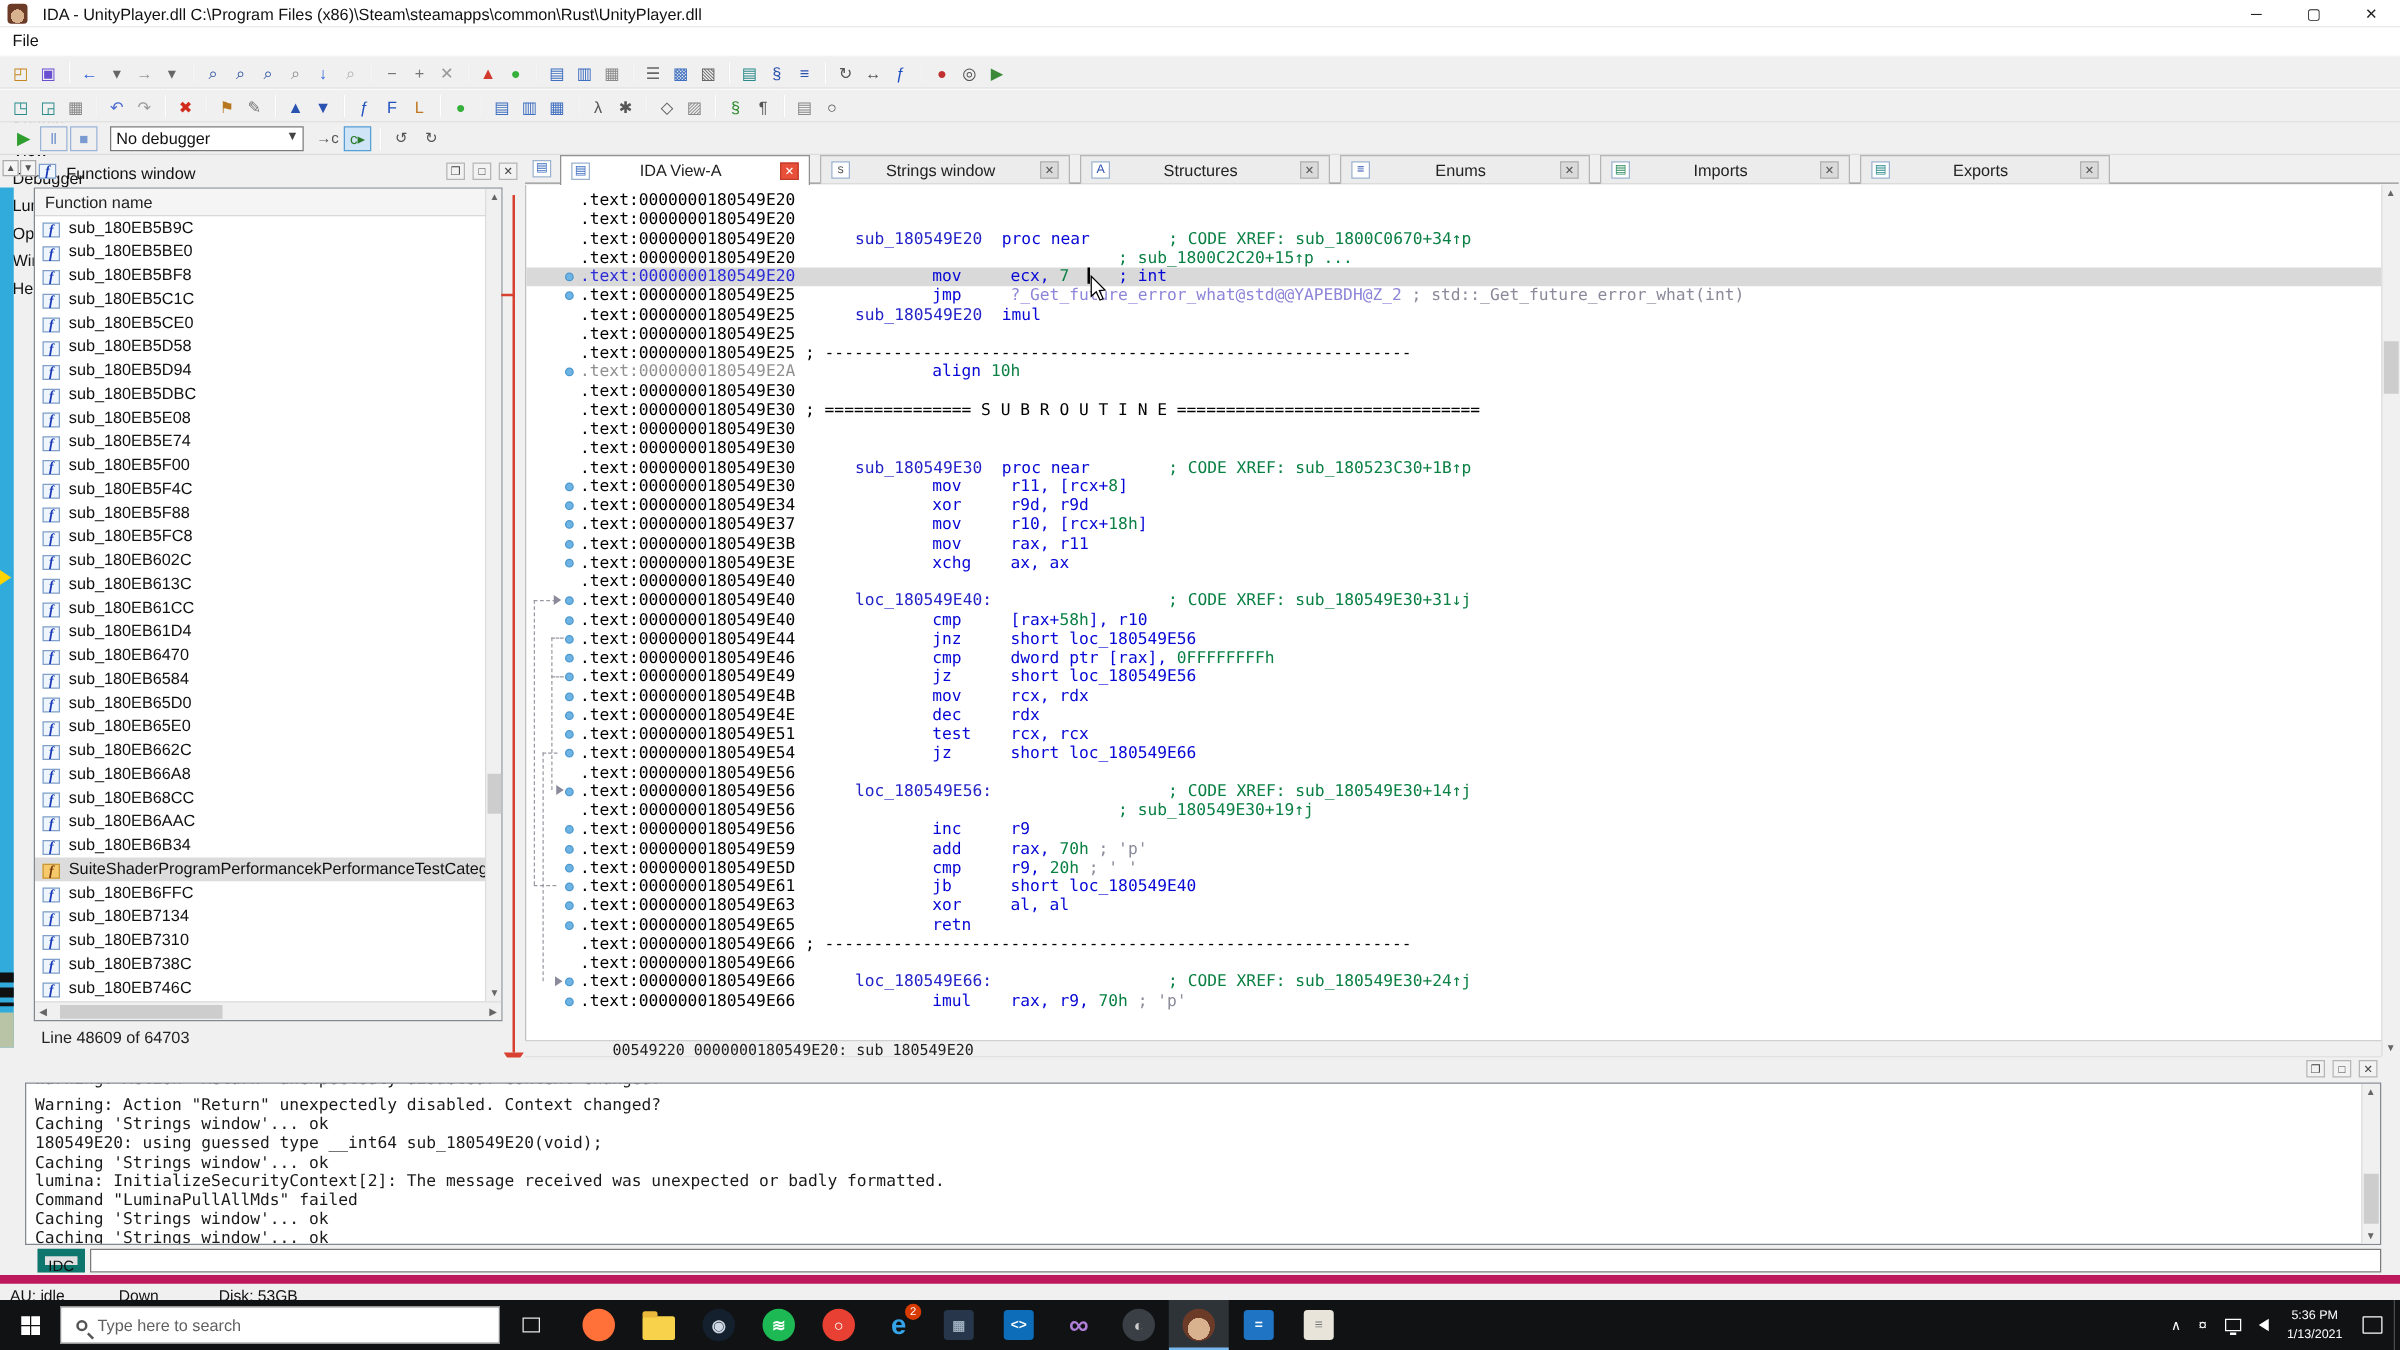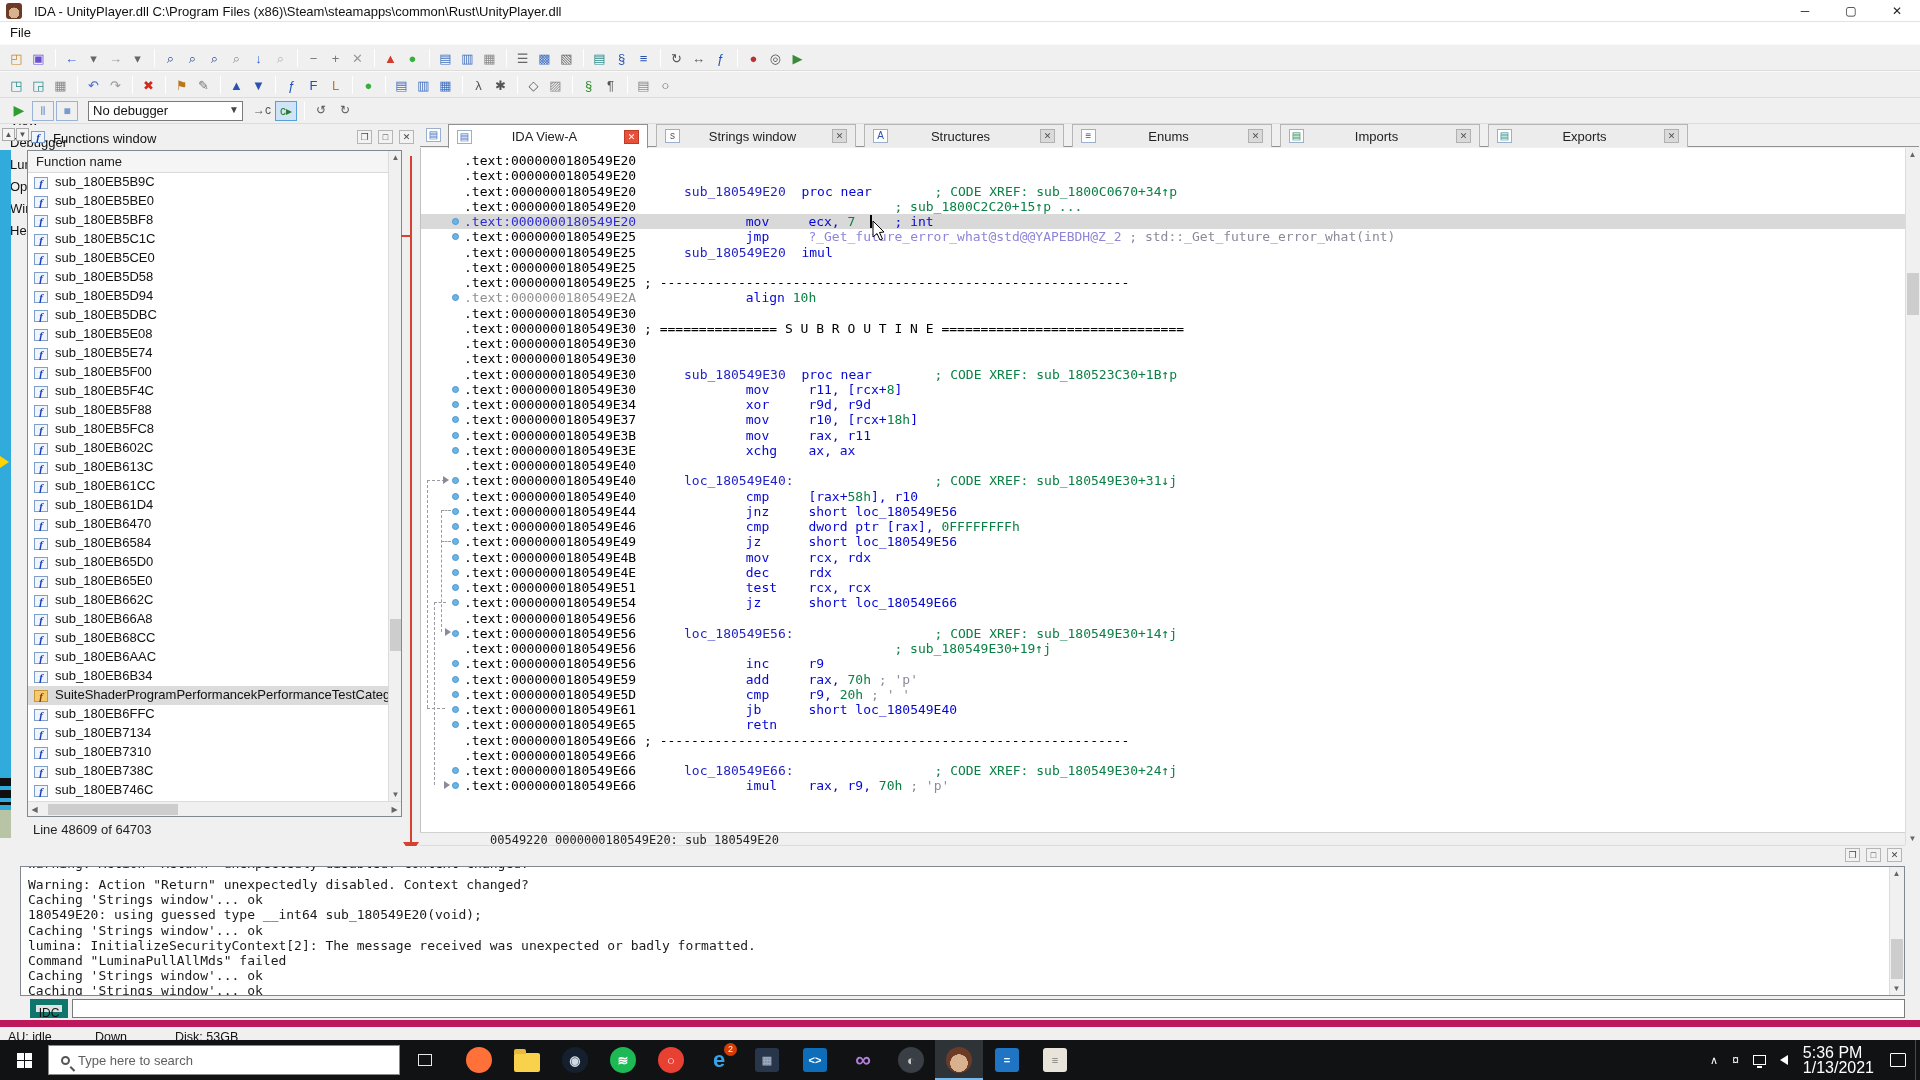--- a/index.html
+++ b/index.html
@@ -146,21 +146,21 @@
            color:#fff; font-size:9px; line-height:13px; text-align:center; padding:0 2px; }
   .folder { width:26px; height:19px; background:#f8d24a; border-radius:2px; position:relative; margin-top:4px; }
   .folder:before { content:""; position:absolute; left:0; top:-4px; width:12px; height:5px; background:#e8b93a;
                    border-radius:2px 2px 0 0; }
   #tray { position:absolute; right:6px; top:0; height:40px; display:flex; align-items:center; color:#fff; }
   .tray-ico { margin:0 7px; font-size:11px; color:#fff; }
   #net-ico { width:13px; height:10px; border:1.5px solid #fff; position:relative; margin:0 7px; }
   #net-ico:after { content:""; position:absolute; left:3px; bottom:-4px; width:5px; height:2px; background:#fff; }
   #vol-ico { width:0; height:0; border-top:5px solid transparent; border-bottom:5px solid transparent;
              border-right:8px solid #fff; margin:0 7px; position:relative; }
-  #clock { font-size:16px; line-height:15px; margin:0 8px; }
+  #clock { text-align:center; font-size:10px; line-height:15px; margin:0 8px; }
   #action-center { width:16px; height:14px; border:1.5px solid #fff; border-radius:1px; margin:0 8px; position:relative; }
   #show-desktop { position:absolute; right:0; top:1040px; width:5px; height:40px; border-left:1px solid #4a4a4a; }
 </style>
 </head>
 <body>
 
 <div id="screen">
 
   <div class="abs" id="titlebar">
     <div class="abs" id="app-icon"></div>
@@ -421,20 +421,21 @@
         <div class="cl"><span class="dot"></span><span class="seg-a">.text:0000000180549E4E</span><span class="seg-t">              </span><span class="seg-k">dec     </span><span class="seg-k">rdx</span></div>
         <div class="cl"><span class="dot"></span><span class="seg-a">.text:0000000180549E51</span><span class="seg-t">              </span><span class="seg-k">test    </span><span class="seg-k">rcx, rcx</span></div>
         <div class="cl"><span class="dot"></span><span class="seg-a">.text:0000000180549E54</span><span class="seg-t">              </span><span class="seg-k">jz      </span><span class="seg-k">short loc_180549E66</span></div>
         <div class="cl"><span class="seg-a">.text:0000000180549E56</span></div>
         <div class="cl"><span class="dot"></span><span class="seg-a">.text:0000000180549E56</span><span class="seg-t"> </span><span class="seg-nm">loc_180549E56:</span><span class="seg-t">                  </span><span class="seg-c">; CODE XREF: sub_180549E30+14↑j</span></div>
         <div class="cl"><span class="seg-a">.text:0000000180549E56</span><span class="seg-t">                                 </span><span class="seg-c">; sub_180549E30+19↑j</span></div>
         <div class="cl"><span class="dot"></span><span class="seg-a">.text:0000000180549E56</span><span class="seg-t">              </span><span class="seg-k">inc     </span><span class="seg-k">r9</span></div>
         <div class="cl"><span class="dot"></span><span class="seg-a">.text:0000000180549E59</span><span class="seg-t">              </span><span class="seg-k">add     </span><span class="seg-k">rax, </span><span class="seg-g">70h</span><span class="seg-gr"> ; 'p'</span></div>
         <div class="cl"><span class="dot"></span><span class="seg-a">.text:0000000180549E5D</span><span class="seg-t">              </span><span class="seg-k">cmp     </span><span class="seg-k">r9, </span><span class="seg-g">20h</span><span class="seg-gr"> ; ' '</span></div>
         <div class="cl"><span class="dot"></span><span class="seg-a">.text:0000000180549E61</span><span class="seg-t">              </span><span class="seg-k">jb      </span><span class="seg-k">short loc_180549E40</span></div>
+        <div class="cl"><span class="dot"></span><span class="seg-a">.text:0000000180549E63</span><span class="seg-t">              </span><span class="seg-k">xor     </span><span class="seg-k">al, al</span></div>
         <div class="cl"><span class="dot"></span><span class="seg-a">.text:0000000180549E65</span><span class="seg-t">              </span><span class="seg-k">retn</span></div>
         <div class="cl"><span class="seg-a">.text:0000000180549E66</span><span class="seg-t"> </span><span class="seg-cm">; ------------------------------------------------------------</span></div>
         <div class="cl"><span class="seg-a">.text:0000000180549E66</span></div>
         <div class="cl"><span class="dot"></span><span class="seg-a">.text:0000000180549E66</span><span class="seg-t"> </span><span class="seg-nm">loc_180549E66:</span><span class="seg-t">                  </span><span class="seg-c">; CODE XREF: sub_180549E30+24↑j</span></div>
         <div class="cl"><span class="dot"></span><span class="seg-a">.text:0000000180549E66</span><span class="seg-t">              </span><span class="seg-k">imul    </span><span class="seg-k">rax, r9, </span><span class="seg-g">70h</span><span class="seg-gr"> ; 'p'</span></div>
       </div>
 
     <div class="jarr v" style="left:7px;top:356px;height:228px"></div>
     <div class="jarr h" style="left:7px;top:356px;width:18px"></div>
     <div class="jarr h" style="left:7px;top:584px;width:18px"></div>

